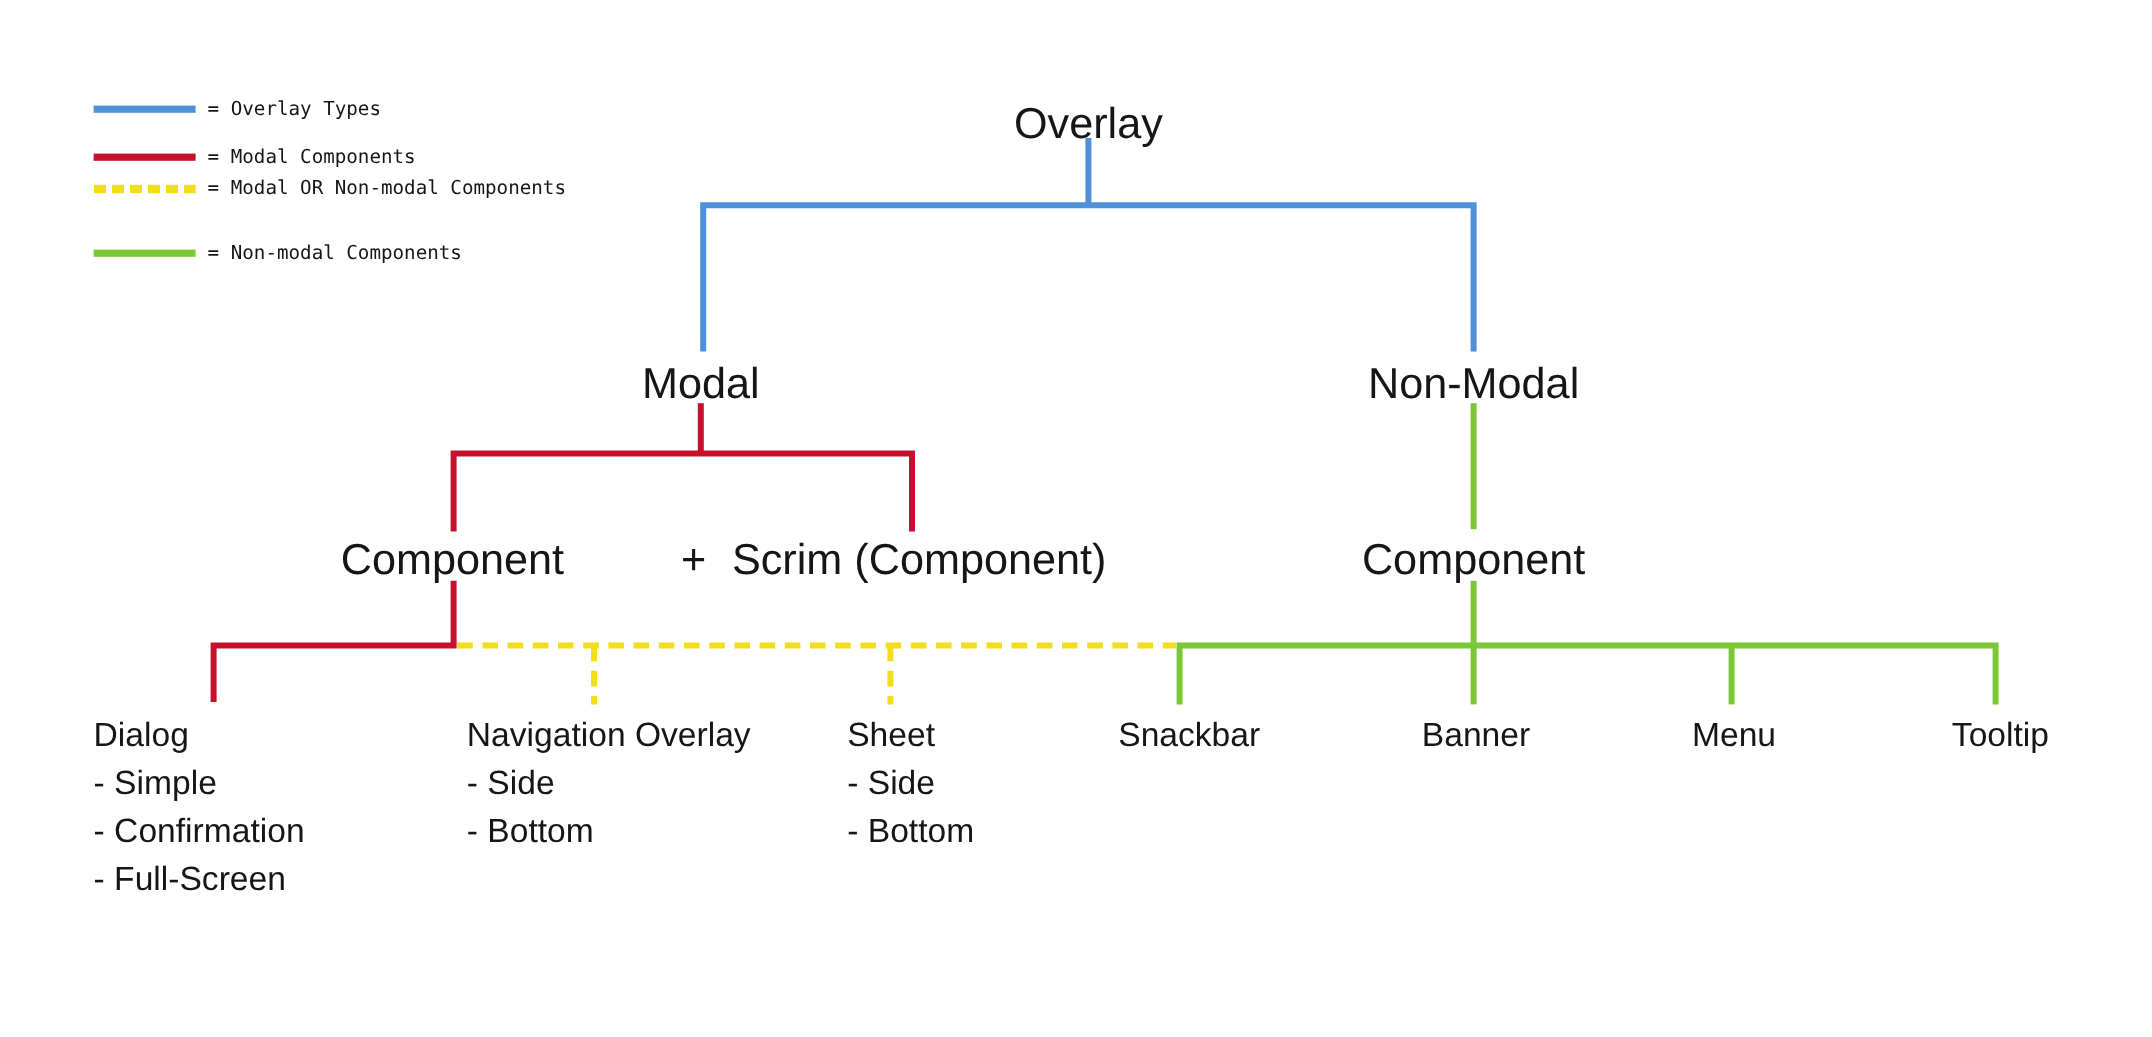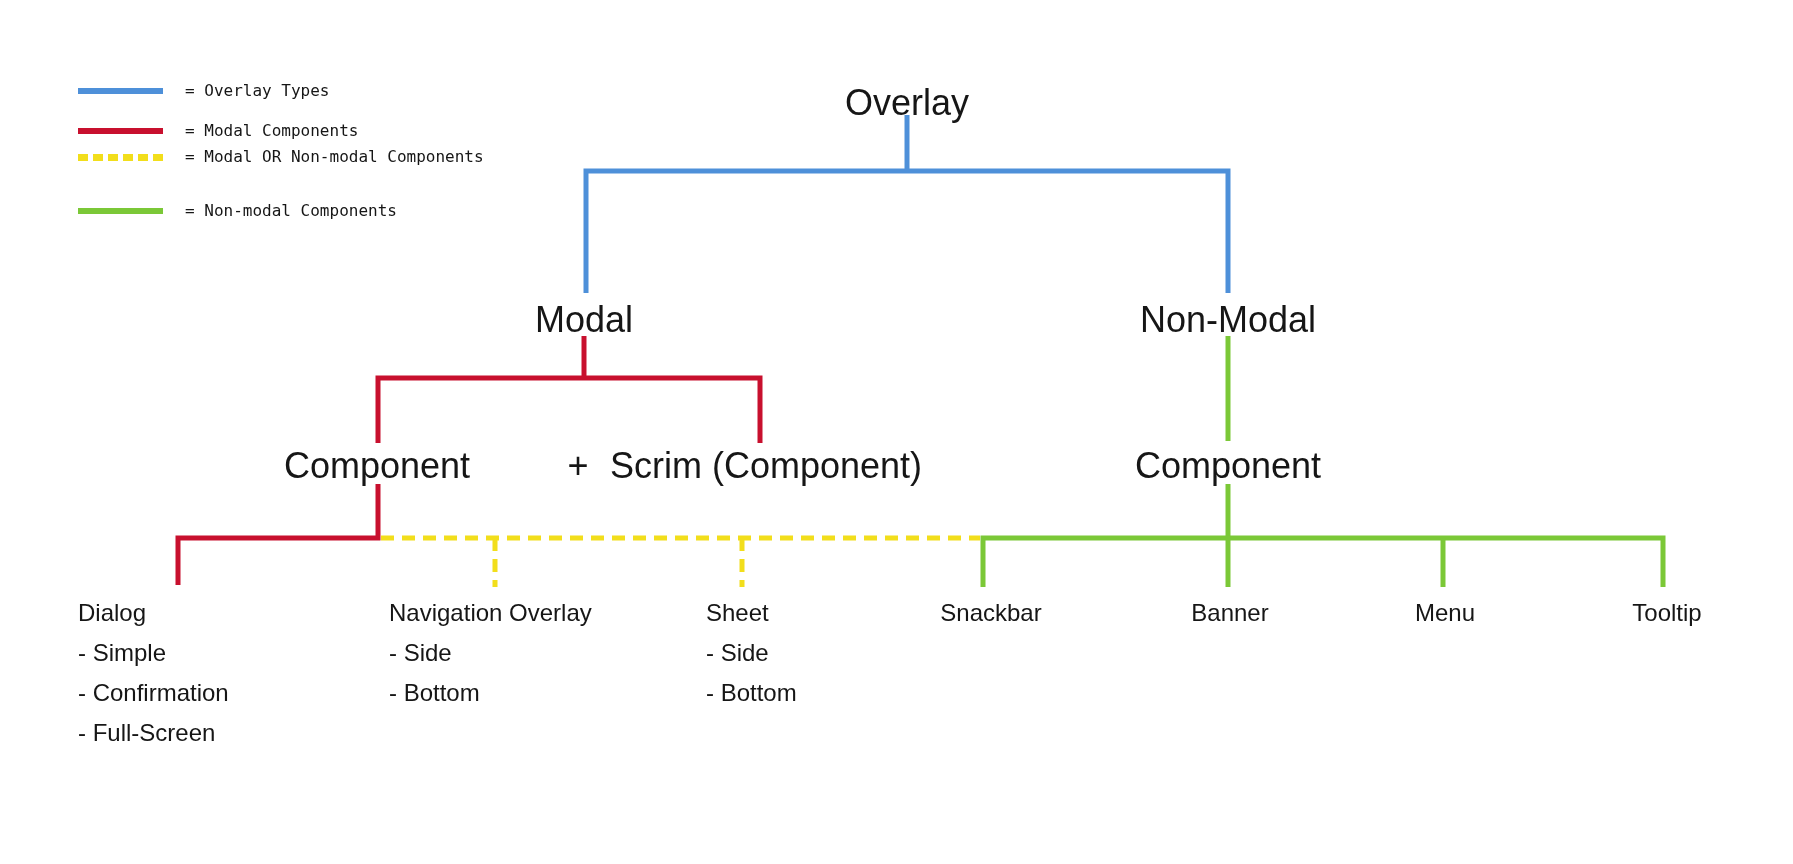--- a/index.html
+++ b/index.html
@@ -39,35 +39,35 @@
     position: absolute;
     font-size: 36px;
     line-height: 34px;
     white-space: nowrap;
     color: var(--c-text);
   }
   .node.centered { transform: translateX(-50%); }
 
   .leaf-group {
     position: absolute;
-    font-size: 24px;
+    font-size: 28px;
     line-height: 40px;
     white-space: nowrap;
     color: var(--c-text);
   }
   .leaf-group.centered { transform: translateX(-50%); }
 
   
   .legend-row {
     position: absolute;
     left: 78px;
     height: 22px;
     display: flex;
     align-items: center;
-    gap: 22px;
+    gap: 10px;
   }
   .legend-swatch {
     width: 85px;
     height: 6px;
     flex: 0 0 85px;
   }
   .legend-swatch.sw-overlay  { background: var(--c-overlay); }
   .legend-swatch.sw-modal    { background: var(--c-modal); }
   .legend-swatch.sw-either   {
     height: 7px;

